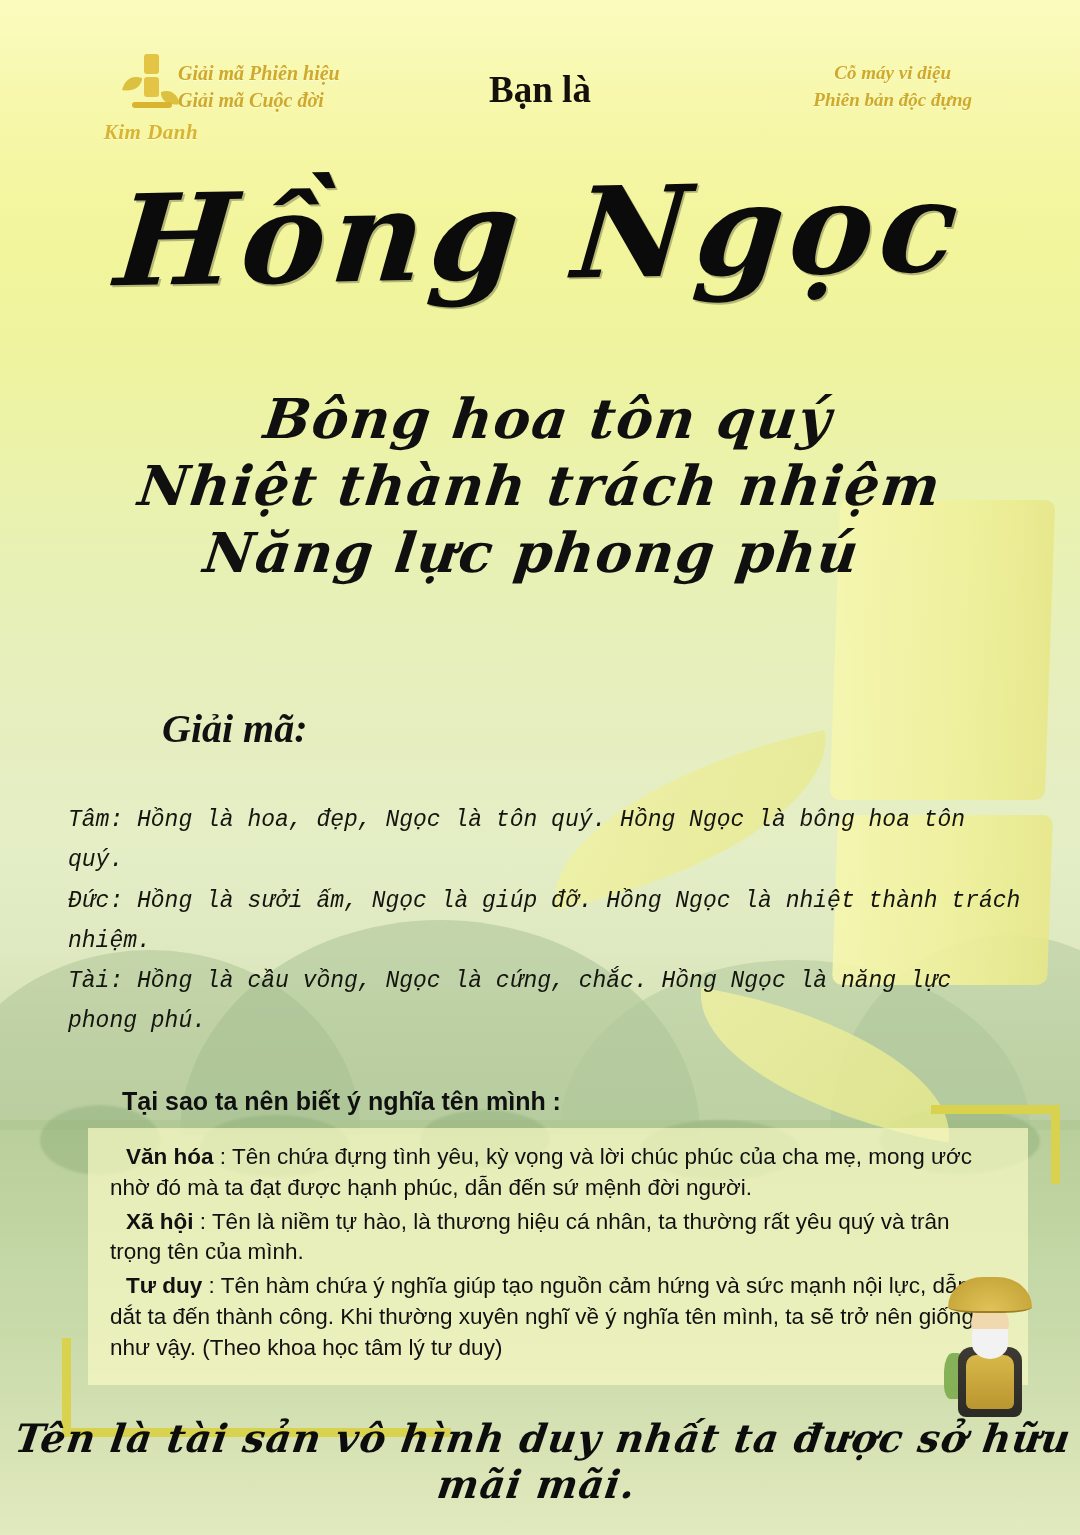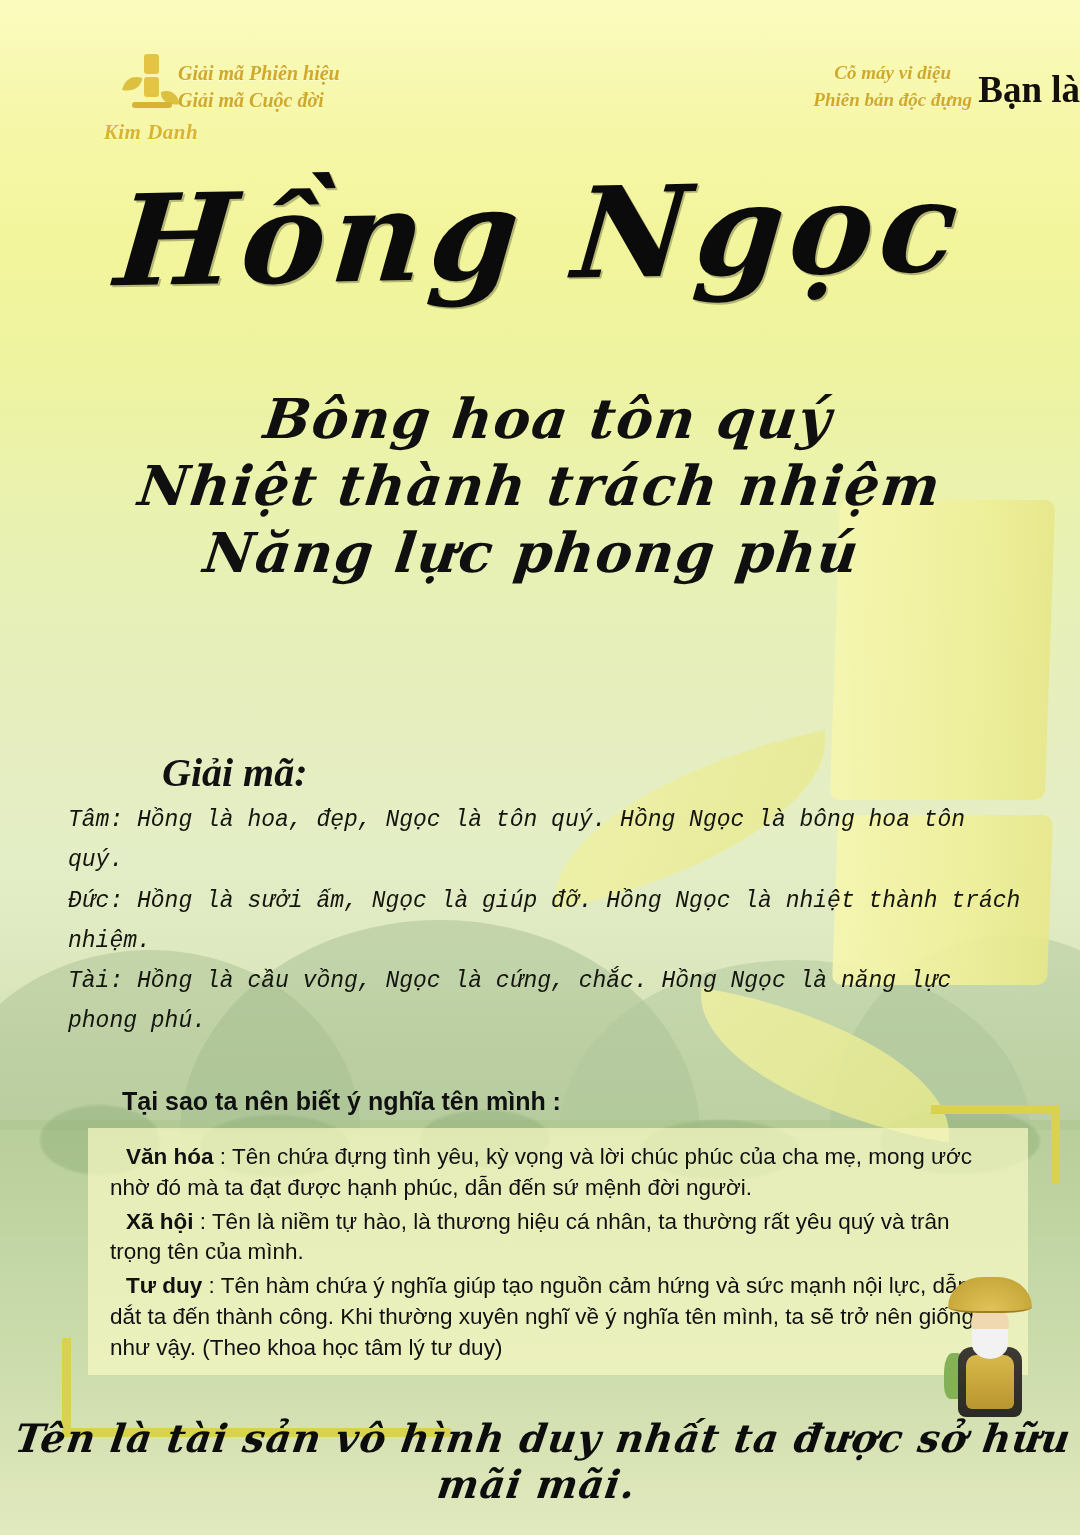--- a/index.html
+++ b/index.html
@@ -145,21 +145,21 @@
     font-weight: bold;
     color: #cfa92c;
     font-size: 19px;
     line-height: 1.4;
     text-shadow: 0 1px 0 rgba(255,255,255,.5);
   }
   .ban-la {
     position: absolute;
     top: 68px;
     left: 0; right: 0;
-    text-align: right;
+    text-align: center;
     font-family: "Liberation Serif", serif;
     font-weight: bold;
     font-size: 37px;
     color: #14110c;
   }
 
   
   .name-main {
     position: absolute;
     top: 160px;
@@ -195,21 +195,20 @@
   
   .giaima-title {
     position: absolute;
     top: 705px;
     left: 162px;
     font-family: "Liberation Serif", serif;
     font-style: italic;
     font-weight: bold;
     font-size: 40px;
     color: #111;
-    margin-top: 44px;
   }
   .decode-list {
     position: absolute;
     top: 800px;
     left: 68px;
     right: 55px;
     font-family: Liberation Mono, monospace;
     font-style: italic;
     font-size: 23px;
     line-height: 1.75;
@@ -224,21 +223,21 @@
     font-family: "Liberation Sans", sans-serif;
     font-weight: bold;
     font-size: 25px;
     color: #101010;
   }
   .why-box {
     position: absolute;
     top: 1128px;
     left: 88px;
     width: 940px;
-    padding: 14px 22px 8px 22px;
+    padding: 14px 22px 18px 22px;
     background: rgba(246,248,196,.72);
     box-sizing: border-box;
   }
   .why-box .para {
     font-size: 22.5px;
     line-height: 1.37;
     color: #111;
     margin: 0 0 3px 0;
   }
   .why-box .para .lead {

